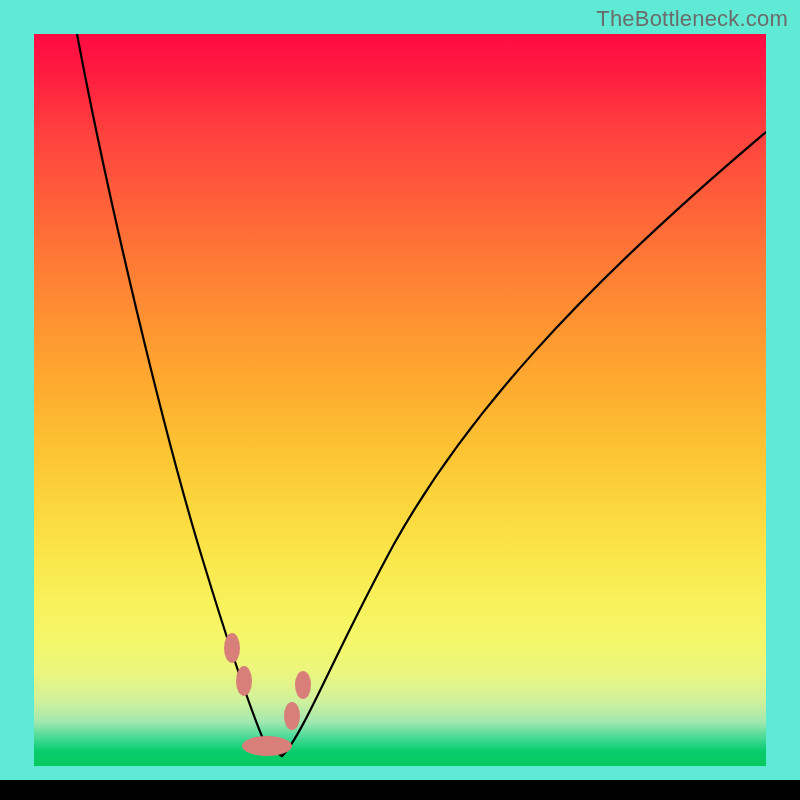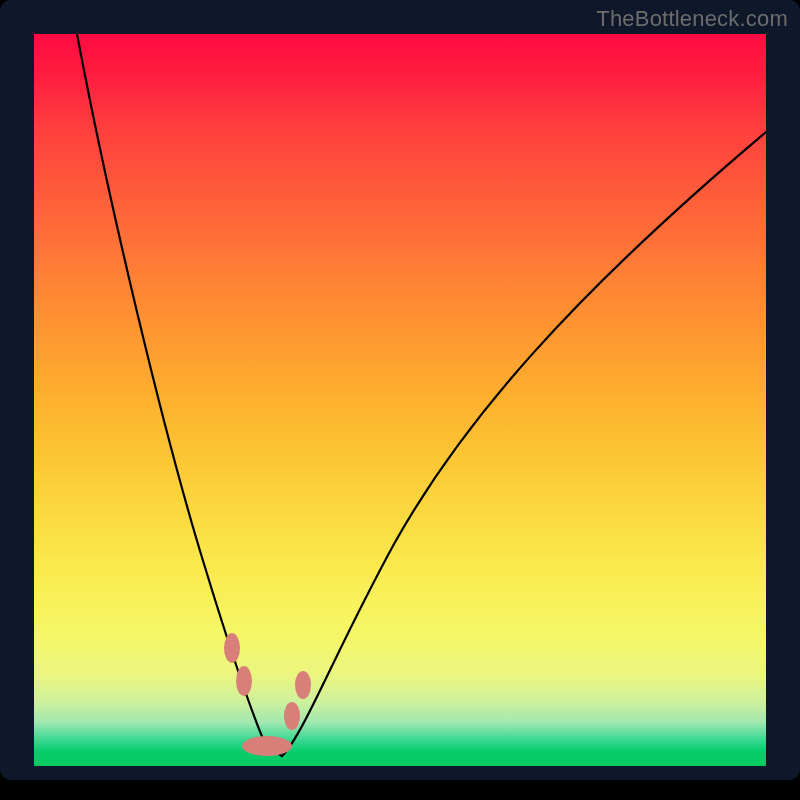--- a/index.html
+++ b/index.html
@@ -10,22 +10,21 @@
     background: #000;
     overflow: hidden;
     font-family: Arial, Helvetica, sans-serif;
   }
   .frame {
     position: absolute;
     top: 0;
     left: 0;
     width: 800px;
     height: 780px;
-    background: #0f172a;
-    border-radius: 11px;
+    background: #5eead4;
   }
   .plot-area {
     position: absolute;
     top: 34px;
     left: 34px;
     width: 732px;
     height: 732px;
     overflow: hidden;
   }
   .gradient {

